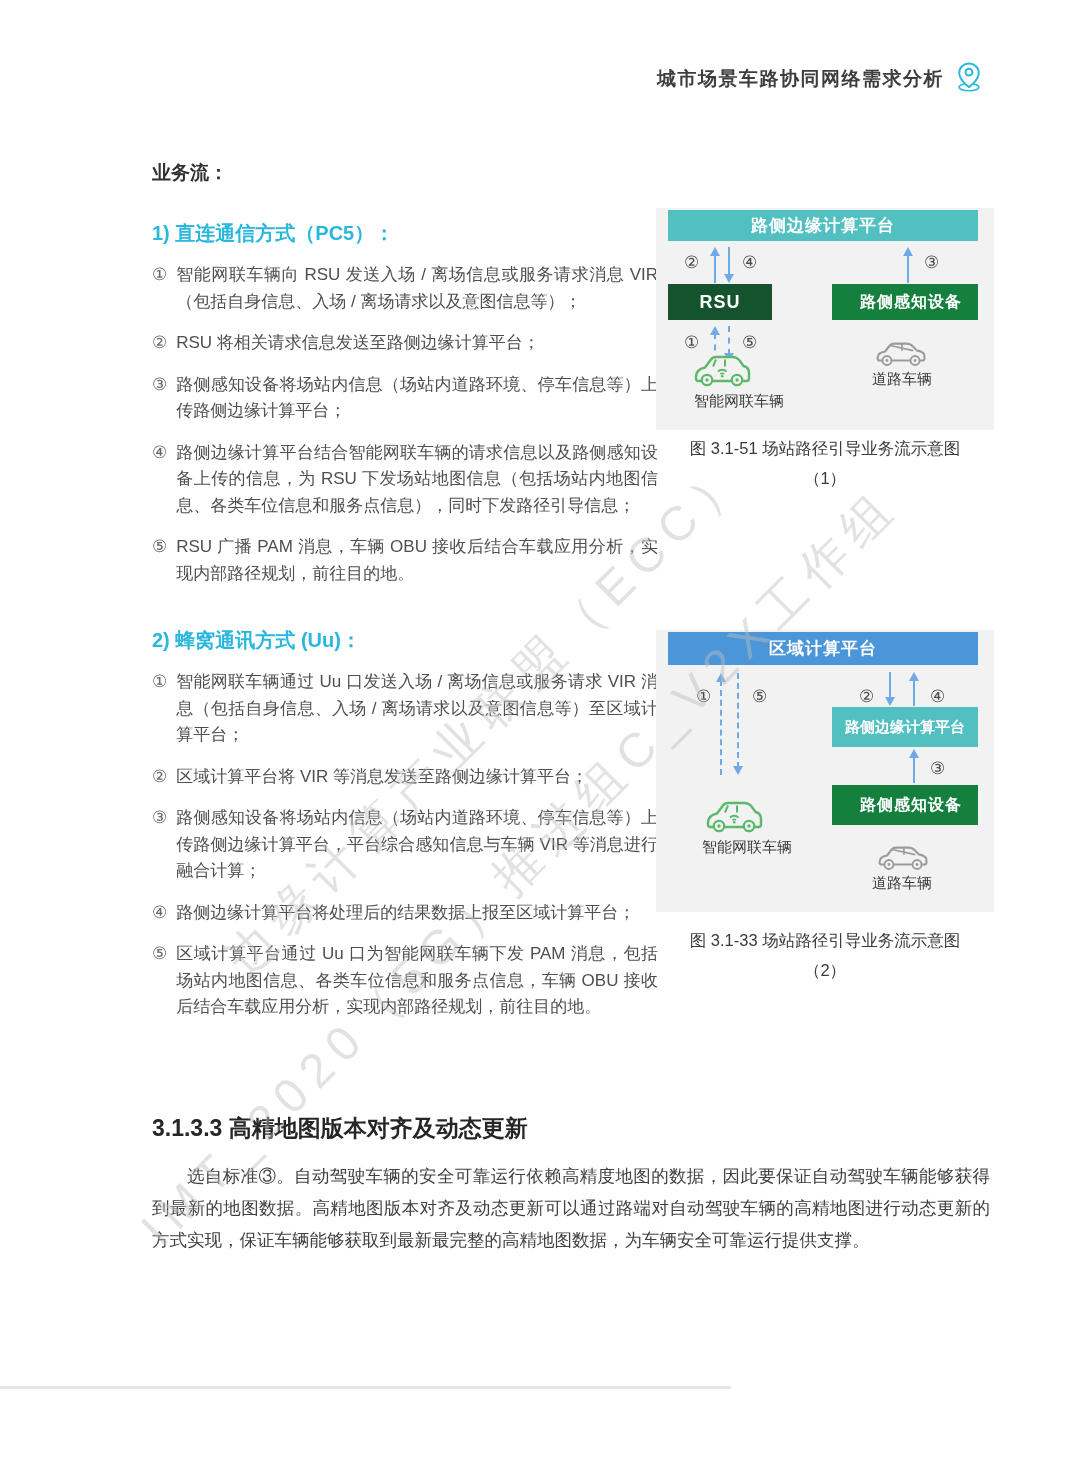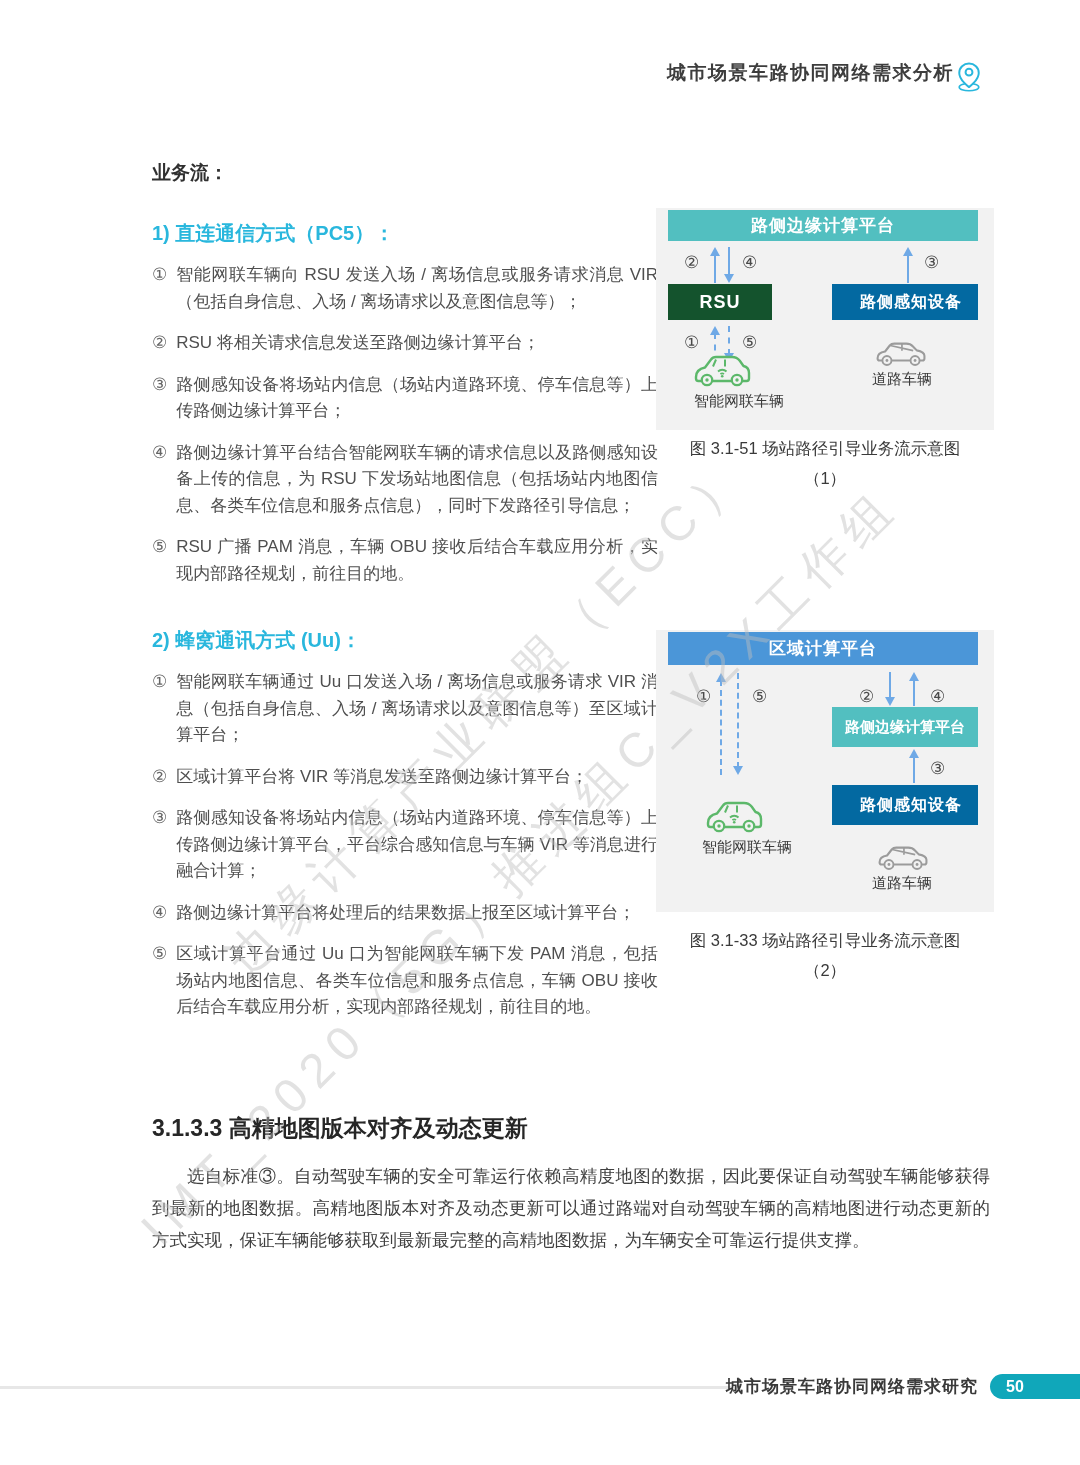--- a/index.html
+++ b/index.html
@@ -1,20 +1,20 @@
 <!DOCTYPE html>
 <html><head>
 <meta charset="utf-8">
 <style>
   * { margin:0; padding:0; box-sizing:border-box; }
   body { background:#ffffff; font-family:"Liberation Sans", sans-serif; }
   .page { position:relative; width:1080px; height:1465px; background:#fff; overflow:hidden; }
 
   
-  .header { position:absolute; top:60px; right:96px; display:flex; align-items:flex-start; gap:0; }
+  .header { position:absolute; top:60px; right:96px; display:flex; align-items:center; gap:10px; }
   .header-title { font-size:19px; font-weight:700; color:#3d3d3d; letter-spacing:1.5px; }
 
   
   .col-left { position:absolute; left:152px; top:160px; width:506px; }
   .flow-label { font-size:19px; font-weight:700; color:#303030; }
   .sec-heading { font-size:20px; font-weight:700; color:#29b7dd; margin-top:34px; }
   .sec-heading.sec2 { margin-top:40px; }
   .item { display:flex; gap:9px; margin-top:15px; font-size:17px; color:#4f4f4f; line-height:1.56; }
   .item .num { flex:0 0 auto; color:#666; }
   .item .txt { flex:1; text-align:justify; }
@@ -22,21 +22,21 @@
   
   .panel { position:absolute; left:656px; width:338px; background:#f2f2f2; }
   .panel1 { top:208px; height:222px; }
   .panel2 { top:630px; height:282px; }
   .bar { position:absolute; left:12px; top:2px; width:310px; color:#fff; font-weight:700;
          display:flex; align-items:center; justify-content:center; letter-spacing:1px; }
   .bar1 { height:31px; background:#52bfc0; font-size:17px; }
   .bar2 { height:33px; background:#4b96d8; font-size:17px; }
   .nodebox { position:absolute; color:#fff; font-weight:700; display:flex; align-items:center; justify-content:center; }
   .rsu  { left:12px; top:76px; width:104px; height:36px; background:#14532d; font-size:18px; letter-spacing:1px; }
-  .pink { background:#0369a1; font-size:16px; letter-spacing:1px;padding-left:12px; }
+  .pink { background:#15803d; font-size:16px; letter-spacing:1px;padding-left:12px; }
   .teal { background:#52bfc0; font-size:15px; }
   .cnum { position:absolute; font-size:17px; color:#4a4a4a; }
   .diag-label { position:absolute; text-align:center; font-size:15px; color:#3c3c3c; font-weight:500; }
 
   
   .arr { position:absolute; width:12px; }
   .arr .shaft { position:absolute; left:5px; width:2px; background:#6fa9e6; }
   .arr.up .shaft { top:7px; bottom:0; }
   .arr.down .shaft { top:0; bottom:7px; }
   .arr .head { position:absolute; left:1px; width:0; height:0;
@@ -267,21 +267,17 @@
     <div class="c-main">图 3.1-33  场站路径引导业务流示意图</div>
     <div class="c-sub">（2）</div>
   </div>
 
   <div class="sec333">
     <h2>3.1.3.3 高精地图版本对齐及动态更新</h2>
     <p>选自标准③。自动驾驶车辆的安全可靠运行依赖高精度地图的数据，因此要保证自动驾驶车辆能够获得到最新的地图数据。高精地图版本对齐及动态更新可以通过路端对自动驾驶车辆的高精地图进行动态更新的方式实现，保证车辆能够获取到最新最完整的高精地图数据，为车辆安全可靠运行提供支撑。</p>
   </div>
 
   <div class="footer-line"></div>
-  <div class="footer">
-    <span class="footer-text">城市场景车路协同网络需求研究</span>
-    <span class="page-badge">50</span>
-  </div>
 
   <div class="wm wm1">边缘计算产业联盟（ECC）</div>
   <div class="wm wm2">IMT_2020（5G）推进组C_V2X工作组</div>
 
 </div>
 
 </body></html>

